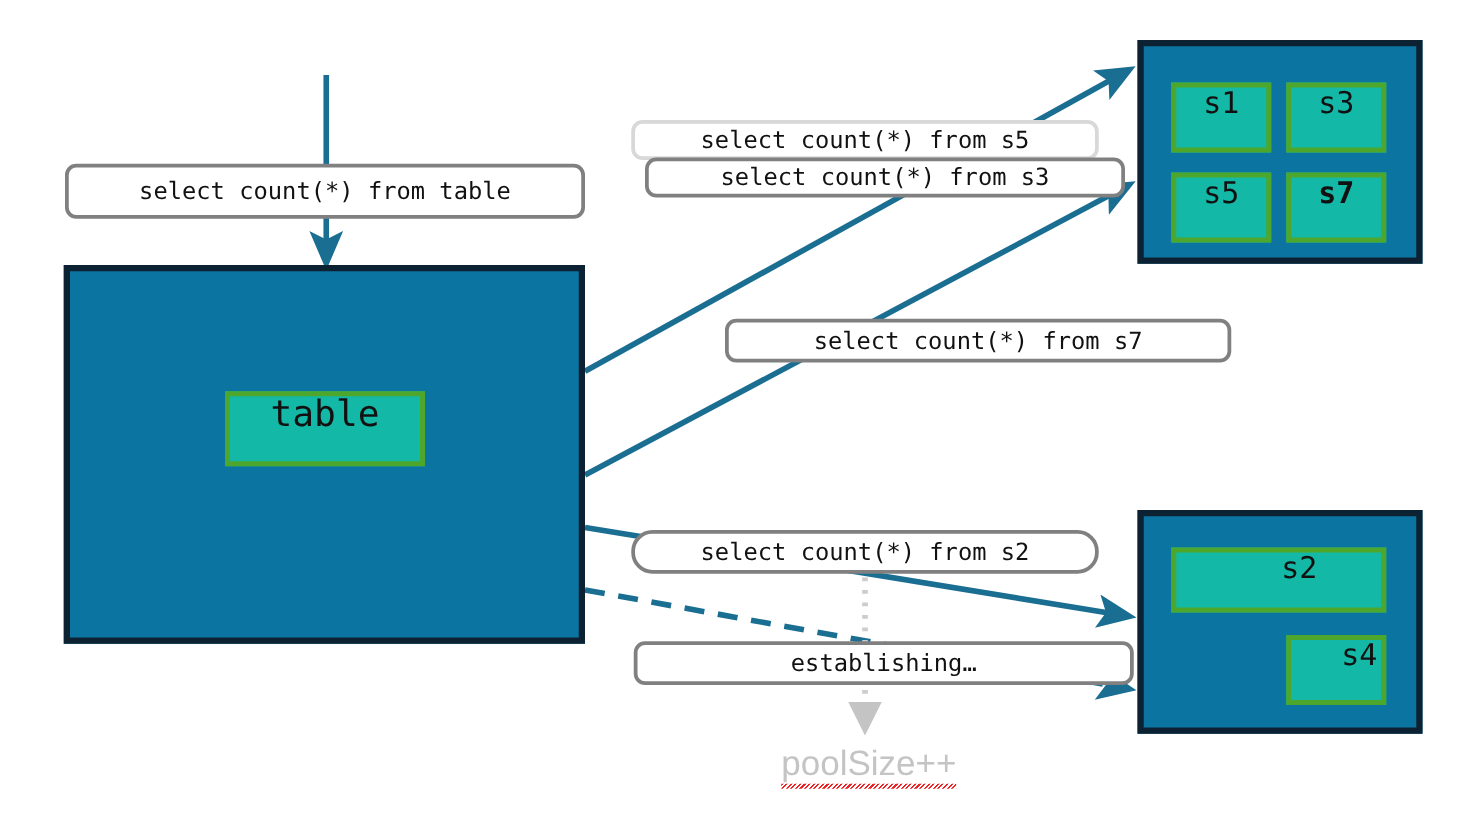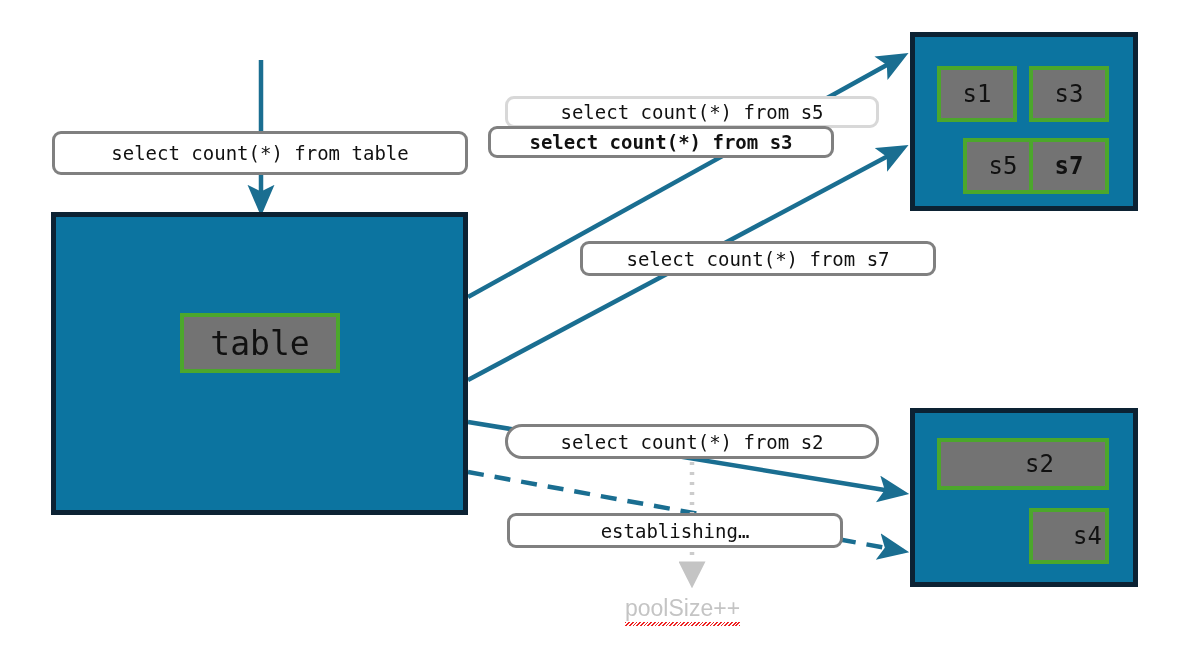--- a/index.html
+++ b/index.html
@@ -33,36 +33,36 @@
     position: absolute;
     background: #0c74a0;
     border: 5px solid #0c2233;
     box-sizing: border-box;
     z-index: 2;
   }
 
   
   .cell {
     position: absolute;
-    background: #737373;
+    background: #14b8a6;
     border: 4px solid #4ca72c;
     box-sizing: border-box;
     display: flex;
-    align-items: center;
+    align-items: flex-start;
     justify-content: center;
     color: #111111;
     font-family: "DejaVu Sans Mono", "Liberation Mono", monospace;
   }
   .cell-label {
     line-height: 1;
     letter-spacing: 0px;
   }
 
   
-  #table-cell .cell-label { font-size: 33px; }
+  #table-cell .cell-label { font-size: 29px; }
   .pool-cell .cell-label  { font-size: 24px; }
 
   
   .label-box {
     position: absolute;
     background: #ffffff;
     border: 3px solid #808080;
     border-radius: 9px;
     box-sizing: border-box;
     display: flex;
@@ -77,21 +77,21 @@
   .label-box.light {
     border-color: #d8d8d8;
     z-index: 3;
   }
 
   
   #poolsize-annotation {
     position: absolute;
     color: #c4c4c4;
     font-family: "Liberation Sans", sans-serif;
-    font-size: 23px;
+    font-size: 28px;
     white-space: nowrap;
     z-index: 4;
   }
   #poolsize-annotation .squiggle-wrap {
     position: relative;
     display: inline-block;
   }
   #poolsize-annotation .squiggle {
     position: absolute;
     left: 0;
@@ -141,21 +141,21 @@
   </div>
 
   <div class="teal-box" id="upper-pool" style="left:910px; top:32px; width:228px; height:179px;">
   </div>
   <div class="cell pool-cell" style="left:937px; top:66px; width:80px; height:56px; z-index:3;">
     <span class="cell-label">s1</span>
   </div>
   <div class="cell pool-cell" style="left:1029px; top:66px; width:80px; height:56px; z-index:3;">
     <span class="cell-label">s3</span>
   </div>
-  <div class="cell pool-cell" style="left:937px; top:138px; width:80px; height:56px; z-index:3;margin-left:26px;">
+  <div class="cell pool-cell" style="left:937px; top:138px; width:80px; height:56px; z-index:3;">
     <span class="cell-label">s5</span>
   </div>
   <div class="cell pool-cell" style="left:1029px; top:138px; width:80px; height:56px; z-index:3;font-weight:bold;">
     <span class="cell-label">s7</span>
   </div>
 
   <div class="teal-box" id="lower-pool" style="left:910px; top:408px; width:228px; height:179px;">
   </div>
   <div class="cell pool-cell" style="left:937px; top:438px; width:172px; height:52px; z-index:3;padding-left:33px;">
     <span class="cell-label">s2</span>
@@ -165,33 +165,33 @@
   </div>
 
   <div class="label-box" style="left:52px; top:110px; width:416px; height:44px;margin-top:21px;">
     <span>select count(*) from table</span>
   </div>
 
   <div class="label-box light" style="left:505px; top:96px; width:374px; height:32px;">
     <span>select count(*) from s5</span>
   </div>
 
-  <div class="label-box" style="left:488px; top:126px; width:346px; height:32px;font-weight:bold;">
+  <div class="label-box" style="left:516px; top:126px; width:384px; height:32px;">
     <span>select count(*) from s3</span>
   </div>
 
-  <div class="label-box" style="left:580px; top:241px; width:356px; height:35px;">
+  <div class="label-box" style="left:580px; top:255px; width:405px; height:35px;">
     <span>select count(*) from s7</span>
   </div>
 
   <div class="label-box" style="left:505px; top:424px; width:374px; height:35px;border-radius:17px;">
     <span>select count(*) from s2</span>
   </div>
 
-  <div class="label-box" style="left:507px; top:513px; width:336px; height:35px;">
+  <div class="label-box" style="left:507px; top:513px; width:400px; height:35px;">
     <span>establishing…</span>
   </div>
 
   <div id="poolsize-annotation" style="left:625px; top:595px;">
     <span class="squiggle-wrap">
       <span>poolSize++</span>
       <span class="squiggle"></span>
     </span>
   </div>
 

